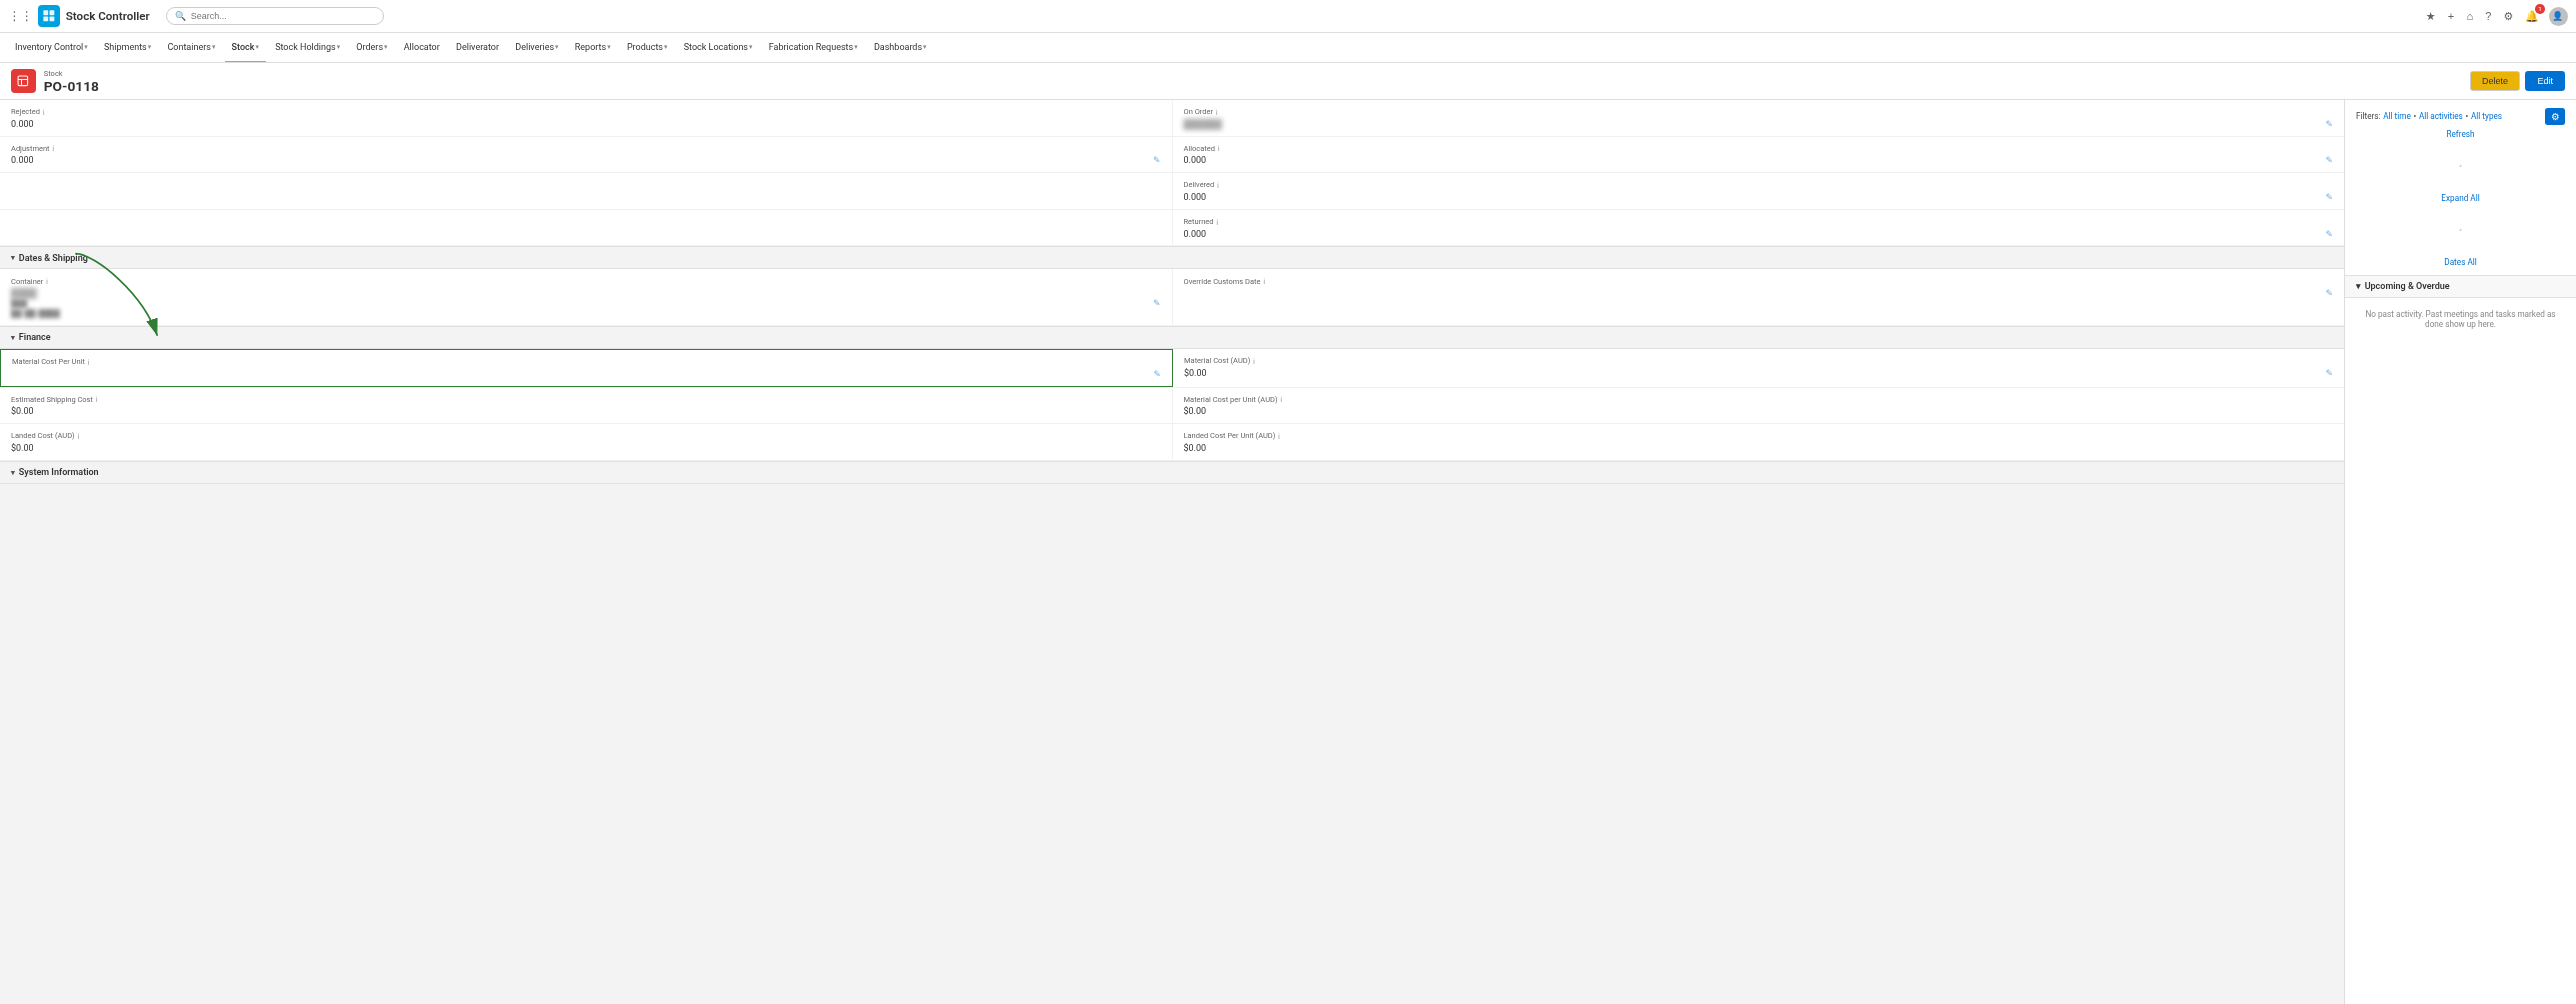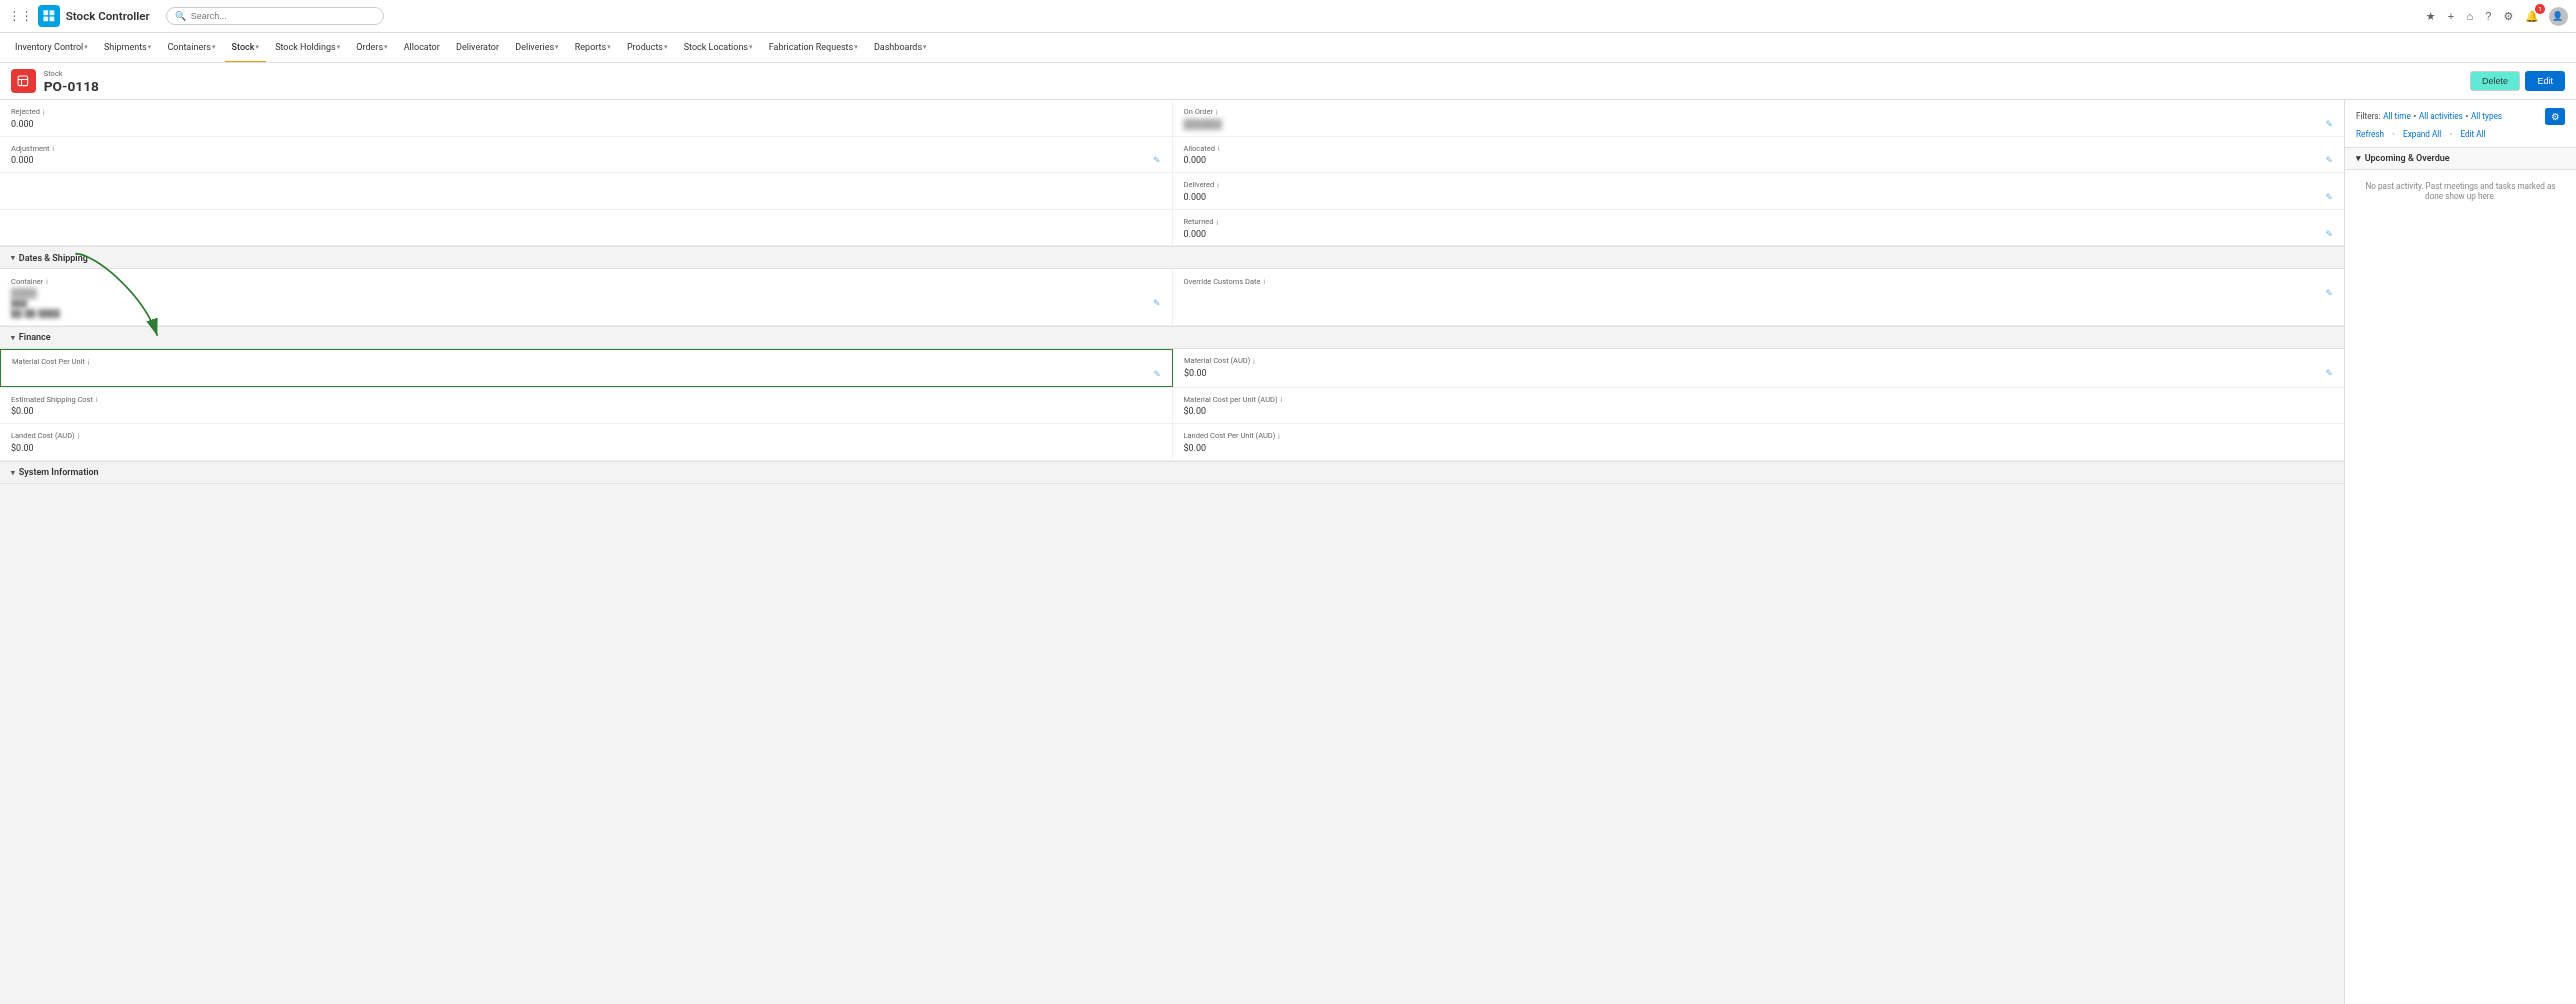--- a/index.html
+++ b/index.html
@@ -52,21 +52,21 @@
     }
     .page-icon {
       width: 24.6px; height: 24.6px; background: #e53935; border-radius: 4.1px;
       display: flex; align-items: center; justify-content: center; color: #fff; font-size: 12.3px; flex-shrink: 0;
     }
     .page-header-info { display: flex; flex-direction: column; }
     .page-header-type { font-size: 7.5px; color: #666; }
     .page-header-title { font-size: 13.7px; font-weight: 700; color: #333; }
     .page-header-actions { margin-left: auto; display: flex; gap: 5.5px; }
     .btn { padding: 4.1px 11px; border-radius: 2.7px; font-size: 9px; cursor: pointer; border: 0.7px solid #ccc; }
-    .btn-default { background: #5eead4; color: #333; }
+    .btn-default { background: #eab308; color: #333; }
     .btn-primary { background: #0070d2; color: #fff; border-color: #0070d2; }
 
     
     .main-content { display: flex; height: calc(100vh - 96px); overflow: hidden; }
     .form-area { flex: 1; overflow-y: auto; padding: 0; background: #f3f3f3; }
     .activity-area { width: 232px; flex-shrink: 0; background: #fff; border-left: 0.7px solid #ddd; overflow-y: auto; }
 
     
     .form-section-header {
       display: flex; align-items: center; gap: 4.1px; padding: 5.5px 11px;
@@ -425,26 +425,26 @@
         <div class="activity-filters">
           <span>Filters:</span>
           <span class="filter-highlight">All time</span>
           <span>•</span>
           <span class="filter-highlight">All activities</span>
           <span>•</span>
           <span class="filter-highlight">All types</span>
         </div>
         <button class="gear-btn">⚙</button>
       </div>
-      <div style="display:flex; gap:8px; align-items:center;">
+      <div style="display:flex; gap:22px; align-items:center;flex-direction:column;">
         <a class="activity-link">Refresh</a>
         <span style="color:#ccc;">•</span>
         <a class="activity-link">Expand All</a>
         <span style="color:#ccc;">•</span>
-        <a class="activity-link">Edit All</a>
+        <a class="activity-link">Dates All</a>
       </div>
     </div>
 
     <div class="activity-section-header">
       <span>▾</span>
       <span>Upcoming &amp; Overdue</span>
     </div>
     <div class="activity-past">No past activity. Past meetings and tasks marked as done show up here.</div>
   </div>
 

